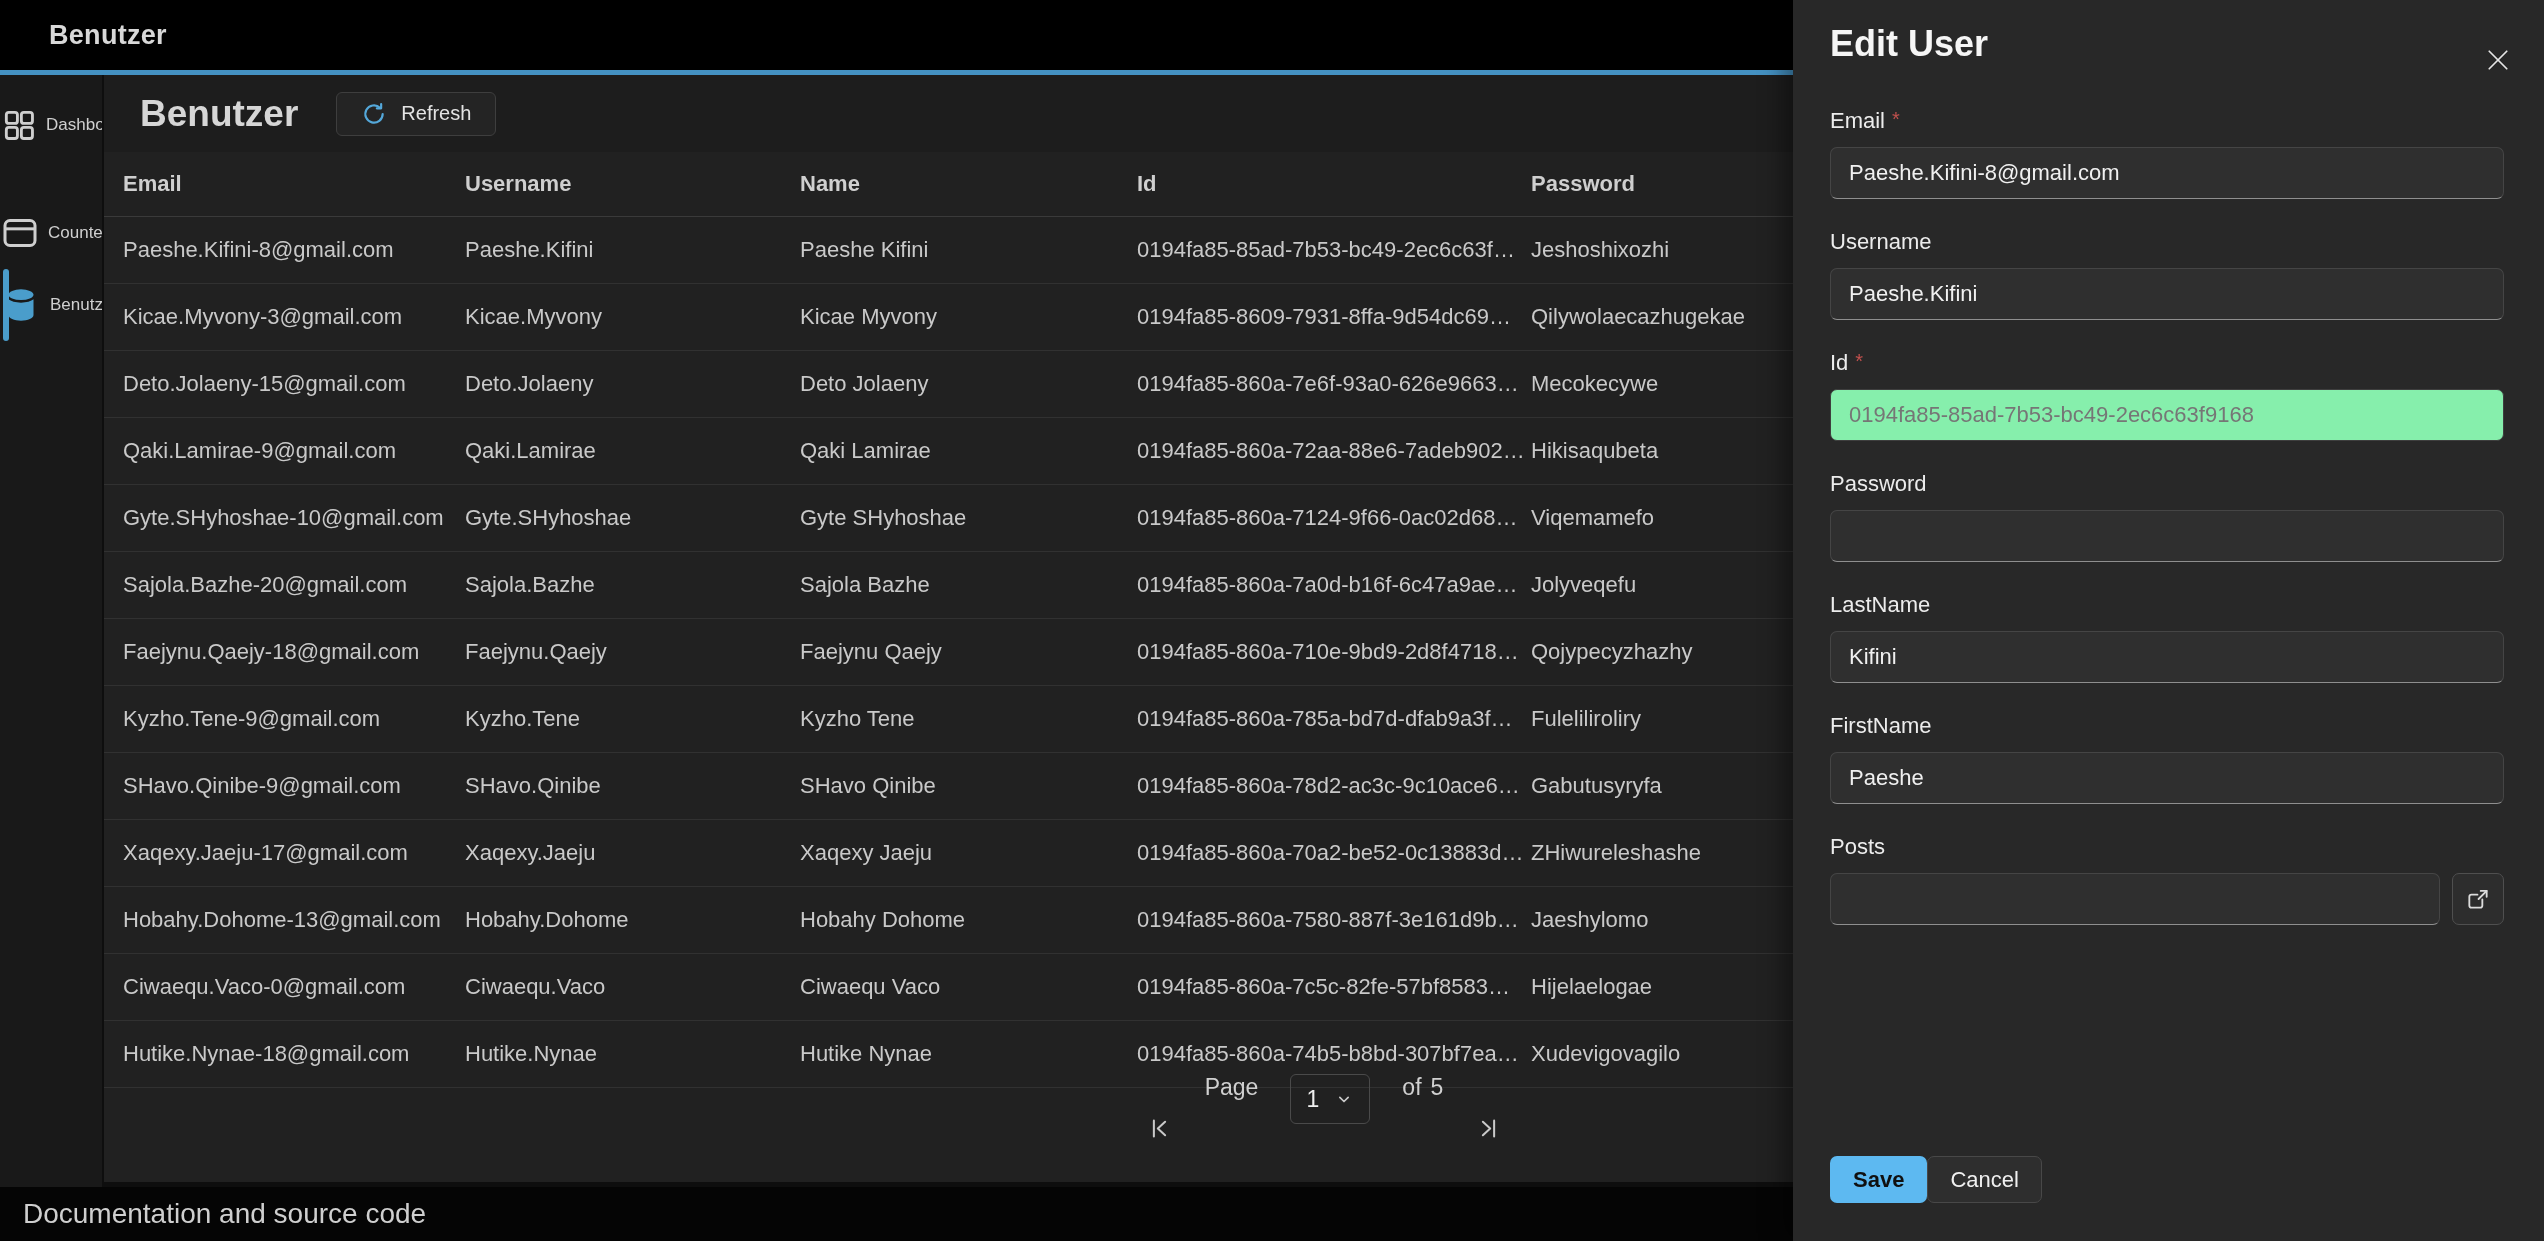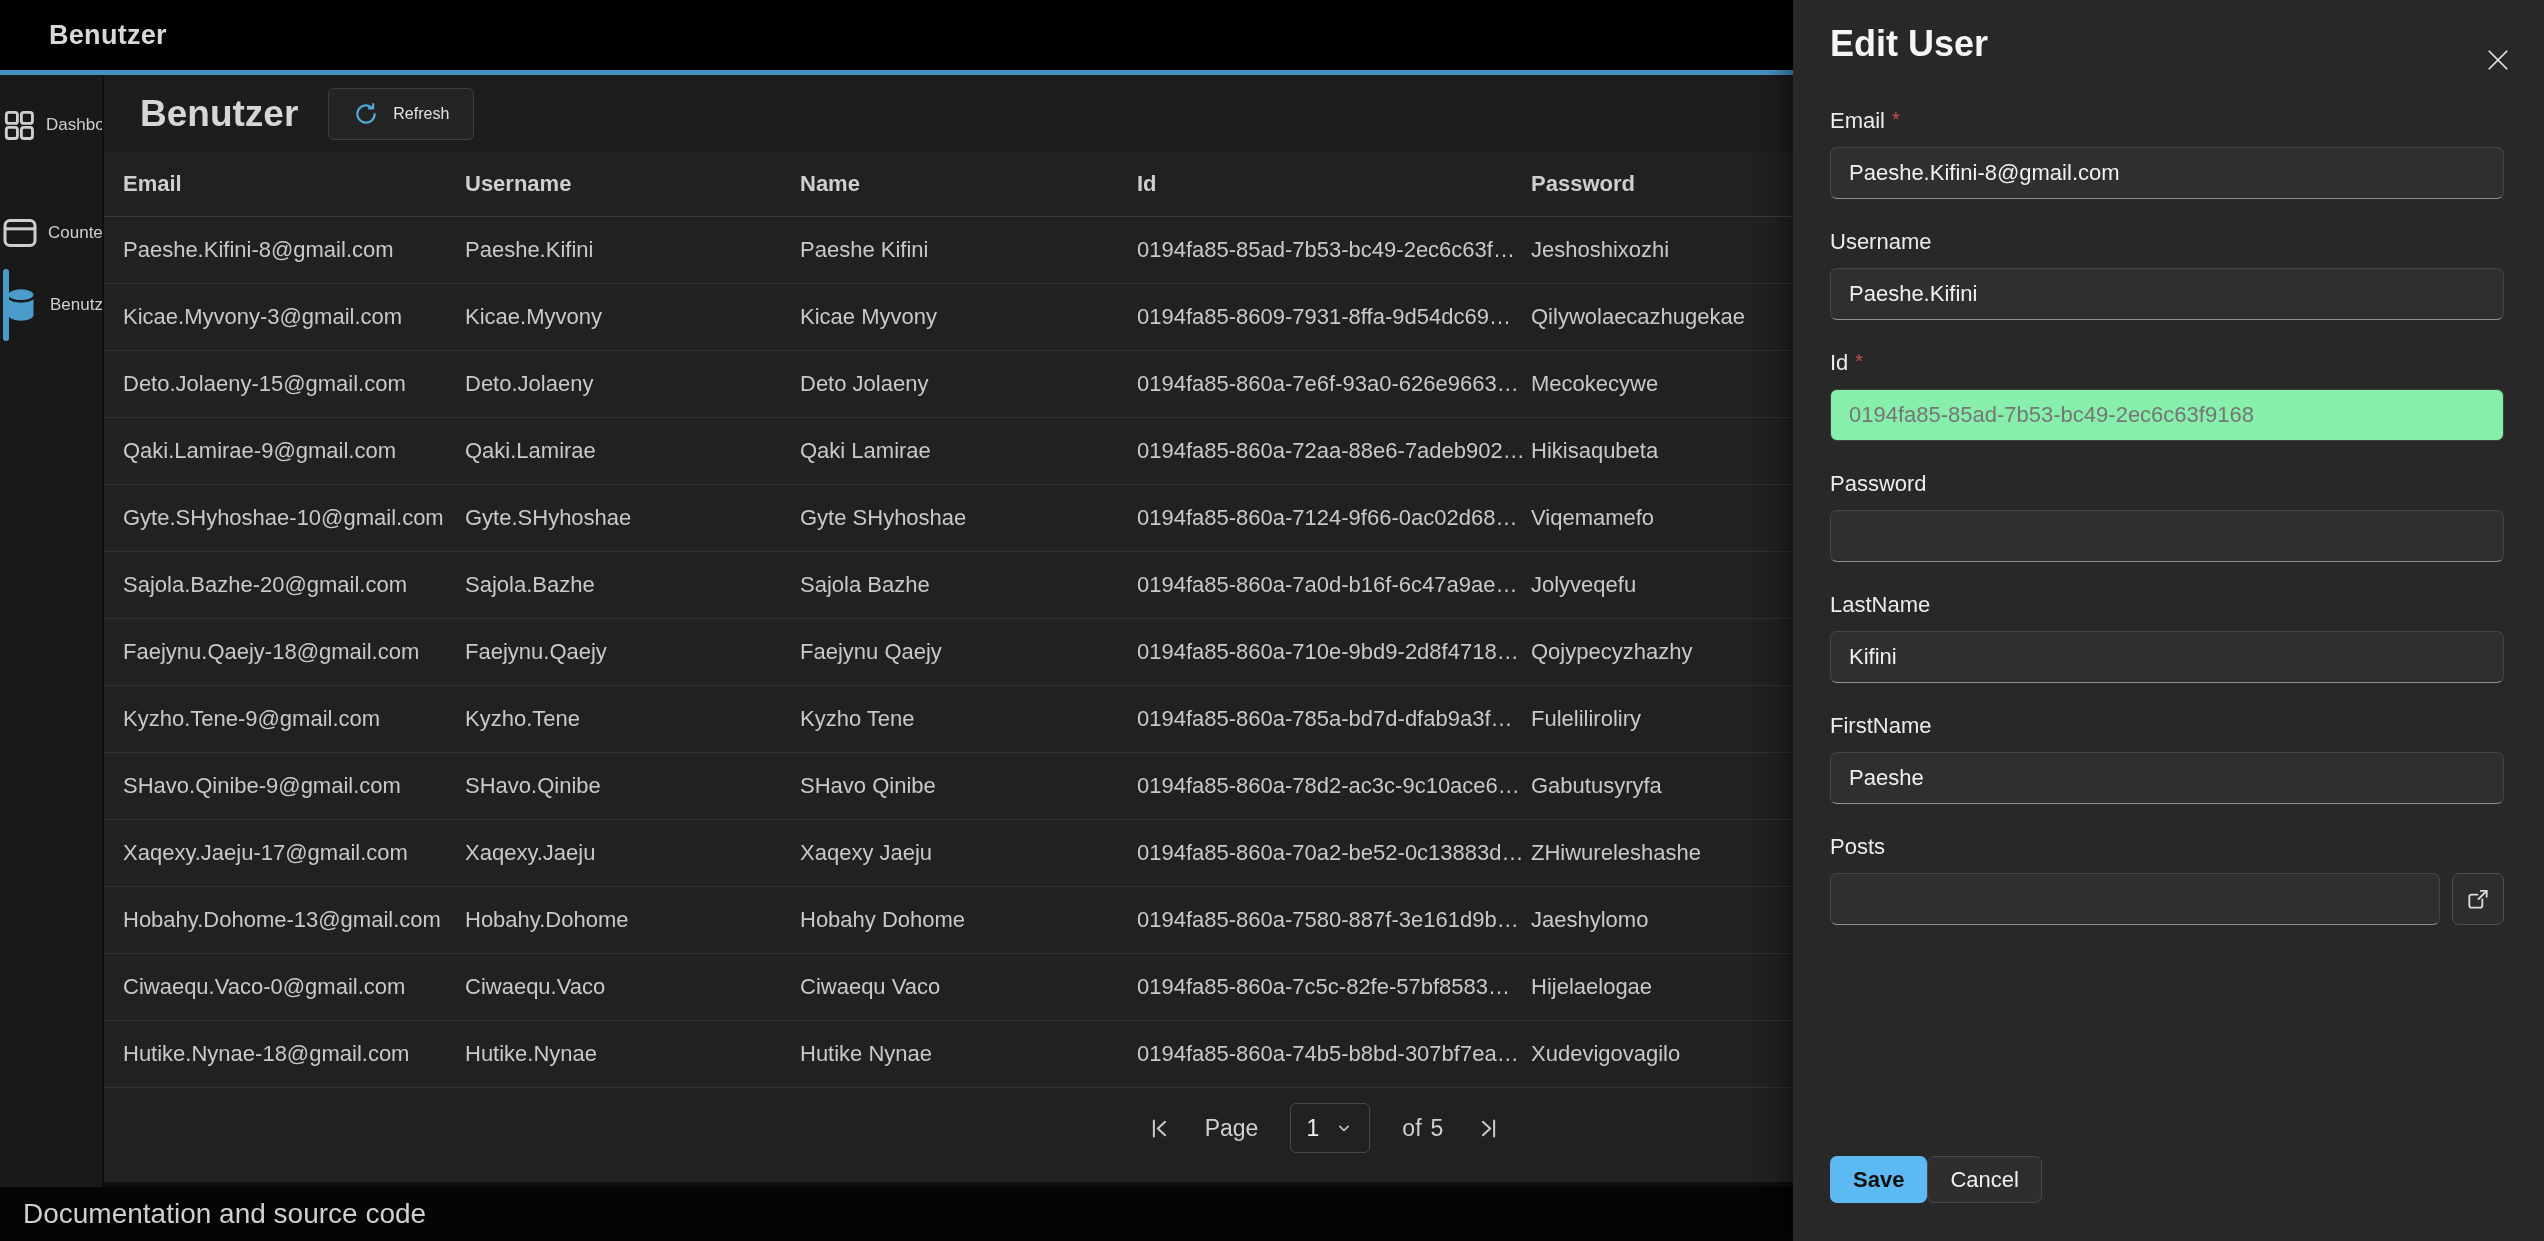--- a/index.html
+++ b/index.html
@@ -18,34 +18,34 @@
   .nav-item .nav-label{font-size:17px;color:#cfcfcf;}
   .nav-item.counter{margin-top:52px;}
   .nav-item.benutzer{margin-top:16px;}
   .nav-item.active::before{content:"";position:absolute;left:3px;top:-8px;bottom:-8px;width:6px;border-radius:3px;background:#4a9dcb;}
   .nav-icon{display:flex;align-items:center;justify-content:center;height:40px;}
 
   
   .content{position:absolute;left:102px;top:75px;right:0;bottom:54px;background:#0e0e0e;}
   .toolbar{position:absolute;left:2px;top:0;right:0;height:77px;background:#1d1d1d;display:flex;align-items:center;}
   .page-title{margin-left:36px;font-size:37px;font-weight:700;color:#d6d6d6;}
-  .refresh-btn{margin-left:30px;height:52px;padding:0 24px;display:flex;align-items:center;gap:14px;
-               background:#242424;border:1px solid #3e3e3e;border-radius:6px;color:#e3e3e3;font-size:16px;cursor:pointer;}
+  .refresh-btn{margin-left:38px;height:44px;padding:0 24px;display:flex;align-items:center;gap:14px;
+               background:#242424;border:1px solid #3e3e3e;border-radius:6px;color:#e3e3e3;font-size:20px;cursor:pointer;}
 
   .card{position:absolute;left:2px;top:77px;right:0;height:1030px;background:#212121;}
   .thead,.tr{display:flex;align-items:center;white-space:nowrap;}
   .thead{height:64px;border-bottom:1px solid #3a3a3a;color:#cfcfcf;font-weight:700;font-size:22px;}
   .tr{height:66px;border-bottom:1px solid #313131;color:#c9c9c9;font-size:22px;}
   .c-email{width:361px;padding-left:19px;box-sizing:border-box;overflow:hidden;}
   .c-user{width:335px;overflow:hidden;}
   .c-name{width:337px;overflow:hidden;}
   .c-id{width:394px;overflow:hidden;}
   .c-pass{flex:1;overflow:hidden;}
 
-  .pagination{position:absolute;left:0;right:0;top:922px;height:108px;display:flex;align-items:center;
+  .pagination{position:absolute;left:0;right:0;top:922px;height:108px;display:flex;
               justify-content:center;gap:32px;color:#d0d0d0;font-size:23px;}
   .pg-icon{display:flex;align-items:center;justify-content:center;cursor:pointer;}
   .page-select{width:78px;height:48px;border:1px solid #4a4a4a;border-radius:6px;display:flex;align-items:center;
                justify-content:center;gap:15px;color:#f0f0f0;cursor:pointer;background:transparent;}
   .of-group{display:flex;gap:9px;}
 
   
   .footer{position:absolute;left:0;bottom:0;width:100%;height:54px;background:#050505;display:flex;align-items:center;}
   .footer-link{margin-left:23px;color:#cfcfcf;font-size:28px;text-decoration:none;cursor:pointer;}
 

